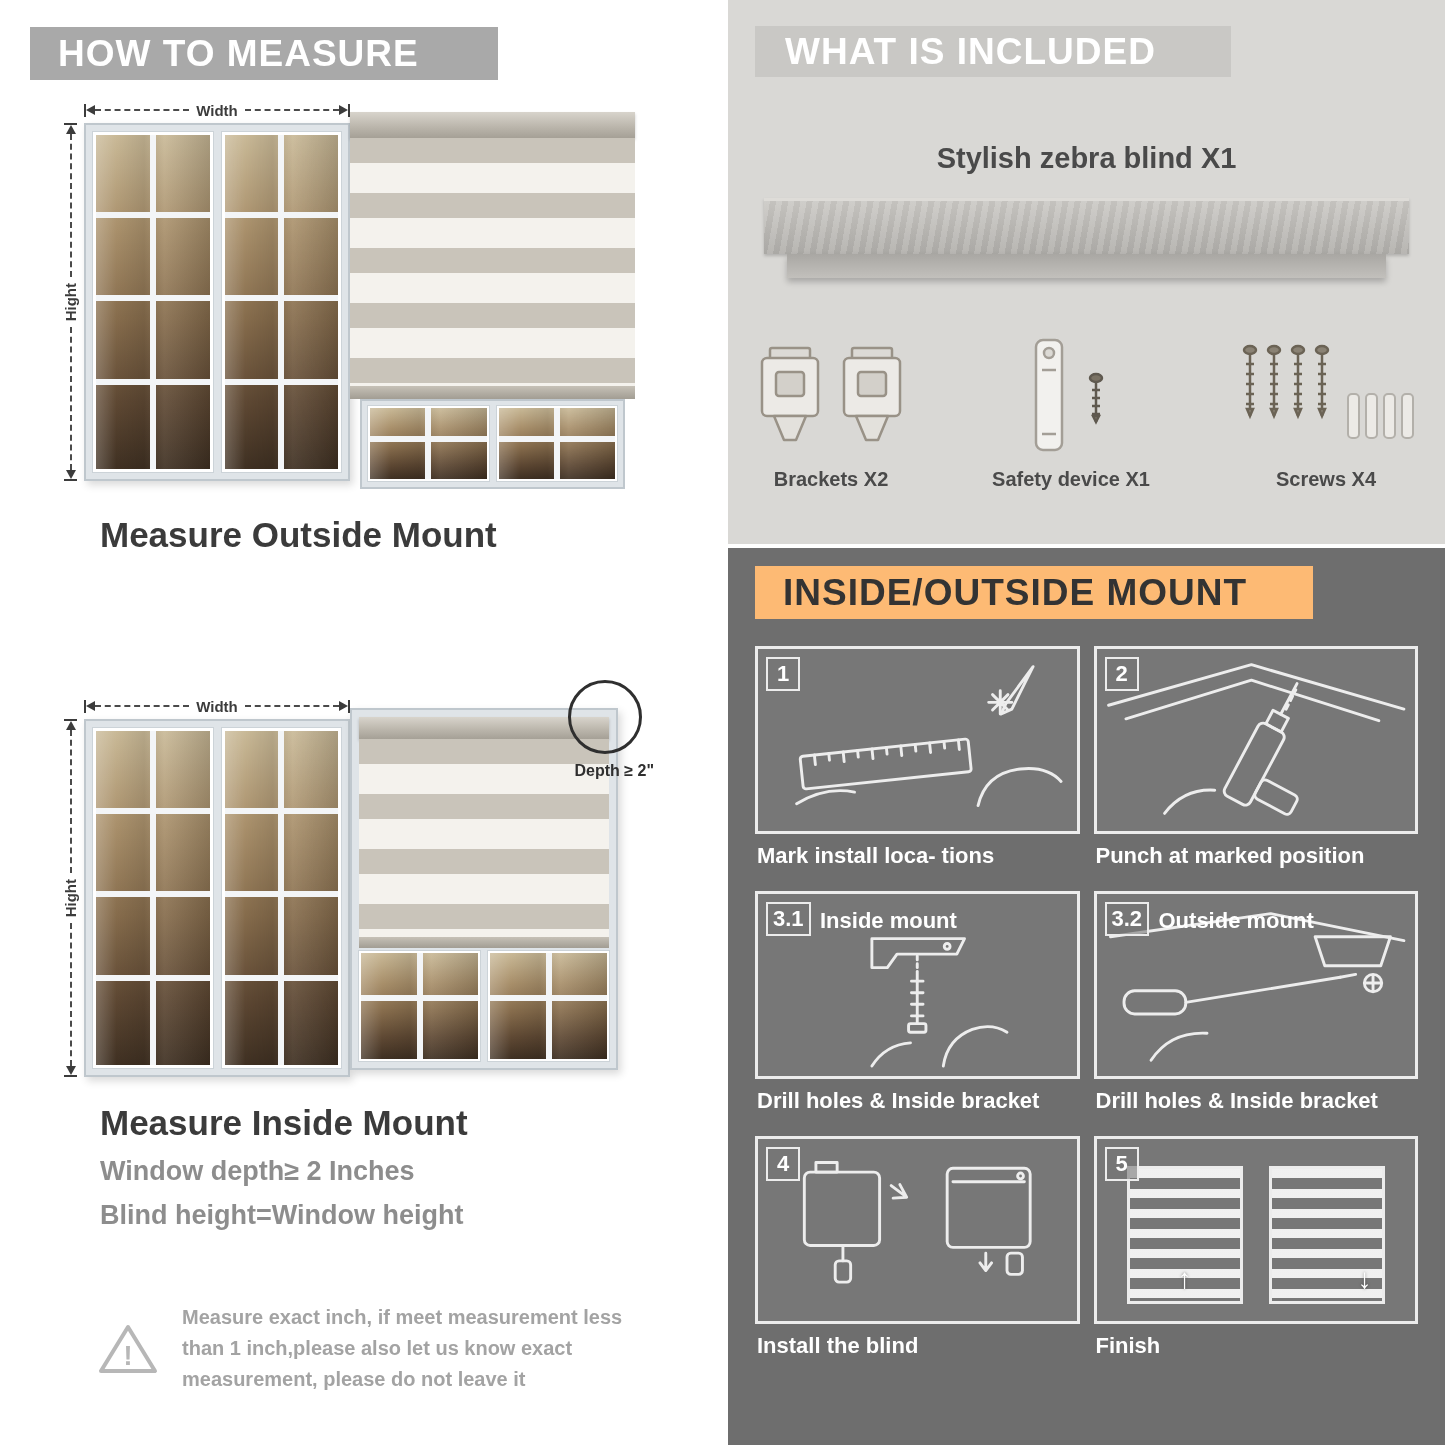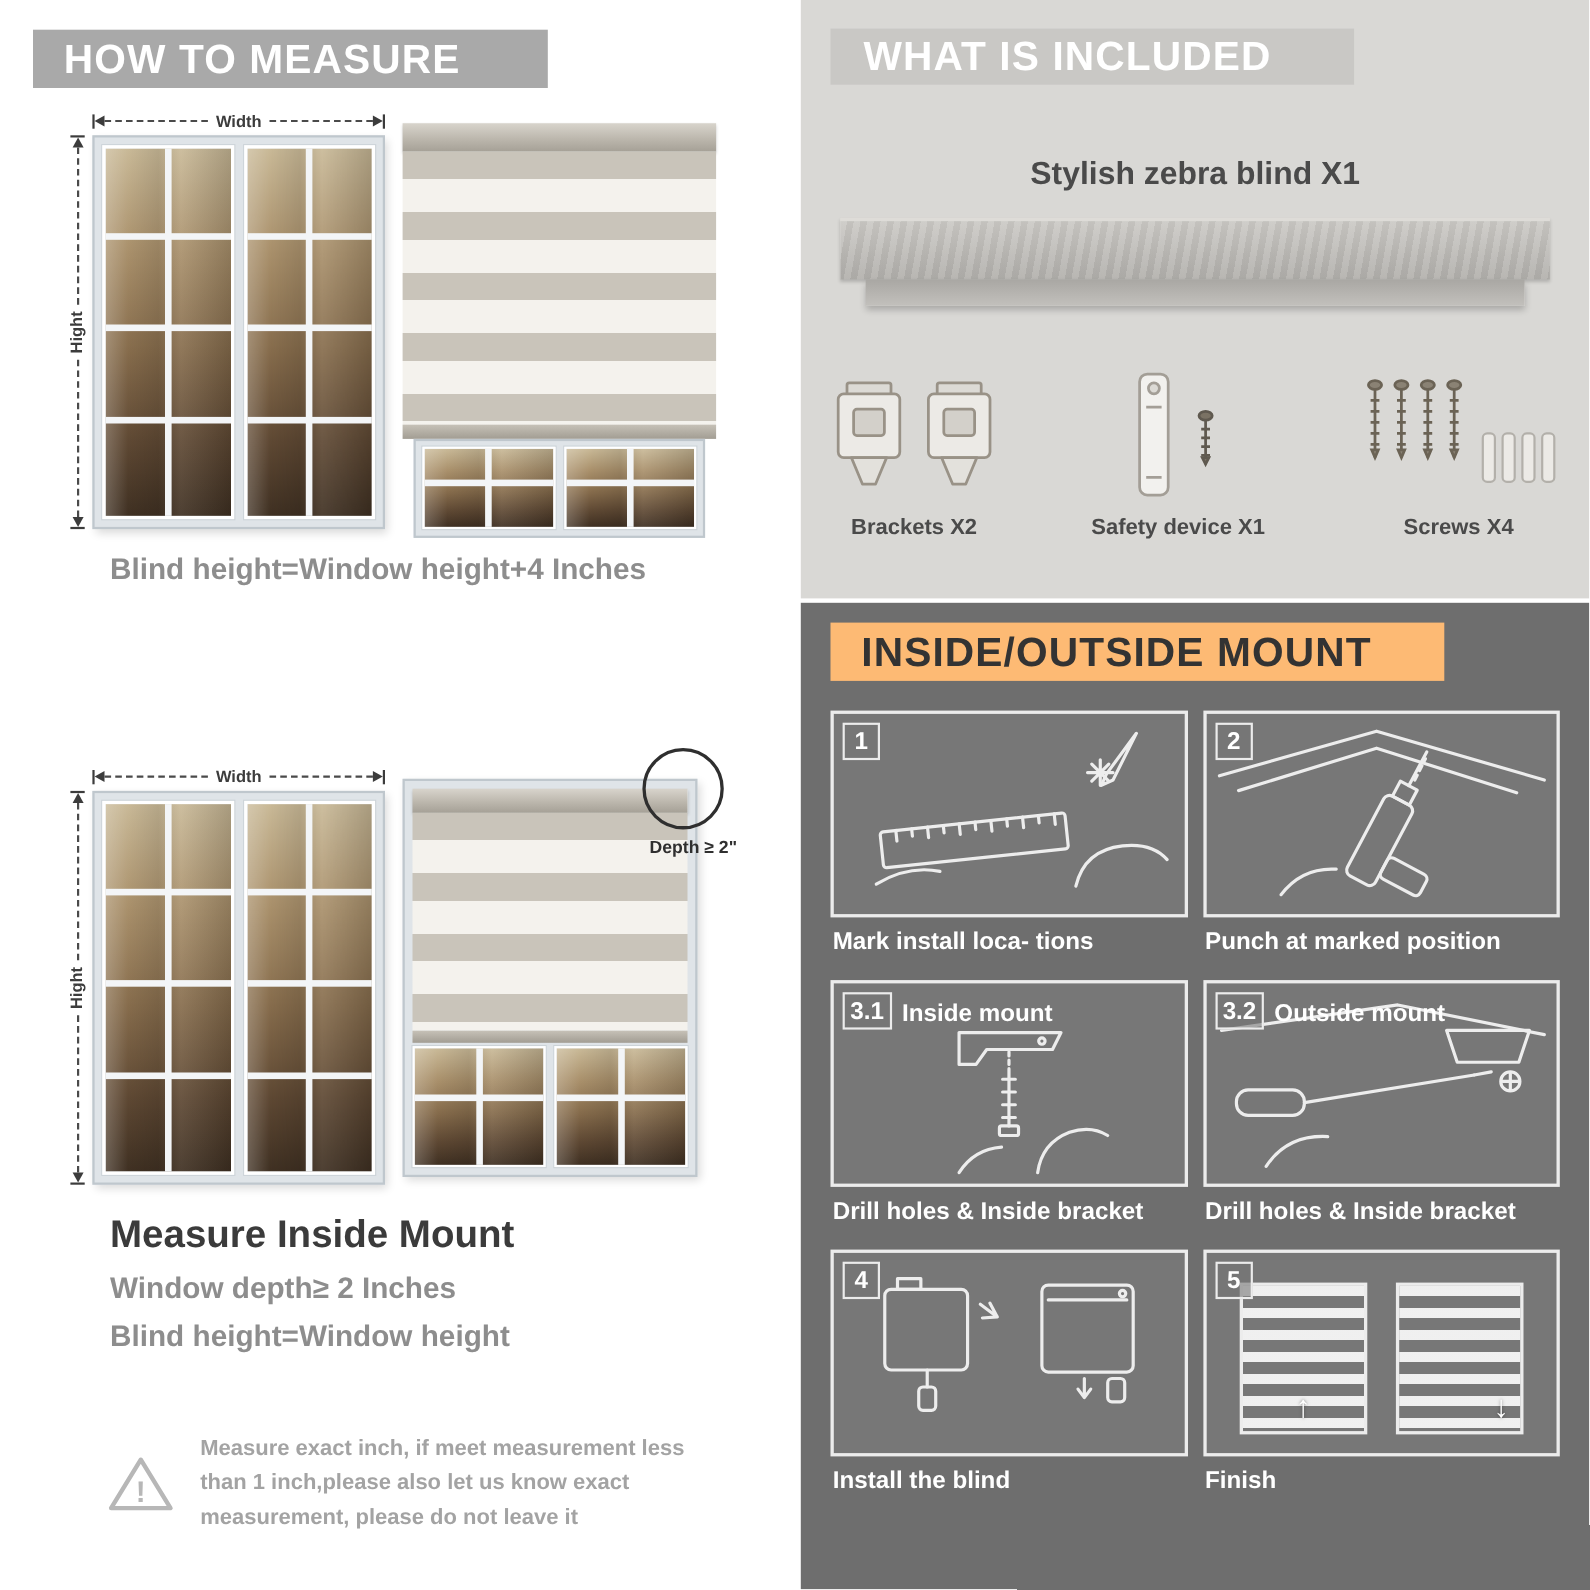--- a/index.html
+++ b/index.html
@@ -8,21 +8,21 @@
   .canvas { position:relative; width:1445px; height:1445px; background:#ffffff; overflow:hidden; }
 
   
   .left { position:absolute; left:0; top:0; width:700px; height:1445px; background:#fff; }
   .htm-banner { position:absolute; left:30px; top:27px; width:468px; height:53px; background:#a9a9a9;
     color:#fff; font-size:37px; font-weight:bold; letter-spacing:1px; line-height:53px; padding-left:28px; }
 
   .measure-block { position:absolute; left:62px; width:600px; }
   .mb-outside { top:102px; }
   .mb-inside { top:698px; }
-  .diagram-row { display:flex; gap:16px; align-items:flex-start; }
+  .diagram-row { display:flex; gap:0; align-items:flex-start; }
 
   .win-col { width:288px; }
   .arrow-h { display:flex; align-items:center; height:16px; margin-left:22px; margin-bottom:5px;
     color:#3c3c3c; font-size:15px; font-weight:bold; }
   .ah-line { flex:1; border-top:2px dashed #4a4a4a; }
   .ah-head-l { width:0;height:0;border-top:5px solid transparent;border-bottom:5px solid transparent;border-right:9px solid #3c3c3c; }
   .ah-head-r { width:0;height:0;border-top:5px solid transparent;border-bottom:5px solid transparent;border-left:9px solid #3c3c3c; }
   .ah-tick { width:2px; height:13px; background:#3c3c3c; }
   .ah-lbl { padding:0 7px; }
 
@@ -172,21 +172,21 @@
                 <i class="mull-v"></i>
                 <i class="mull-h" style="top:40%"></i>
               </div>
             <div class="sash">
                 <i class="mull-v"></i>
                 <i class="mull-h" style="top:40%"></i>
               </div>
           </div>
         </div>
       </div>
-      <div class="mb-line">Blind height=Window height+4 Inches</div>
+      <div class="mb-title">Measure Outside Mount</div>
     </div>
 
     <div class="measure-block mb-inside">
       <div class="diagram-row">
         <div class="win-col">
           <div class="arrow-h">
             <span class="ah-tick"></span>
               <span class="ah-head-l"></span>
               <span class="ah-line"></span>
             <span class="ah-lbl">Width</span>

